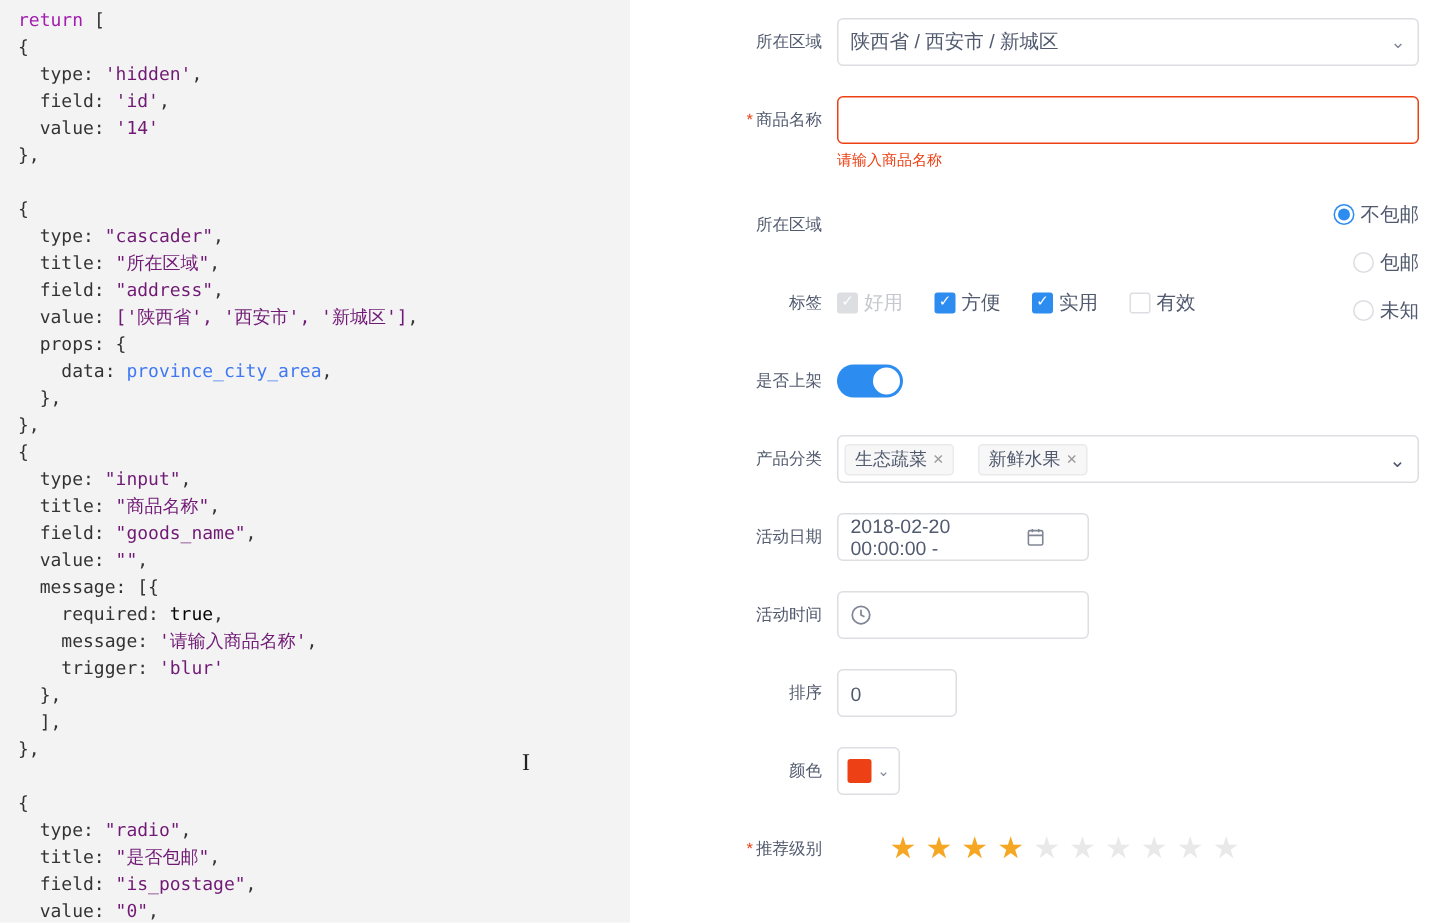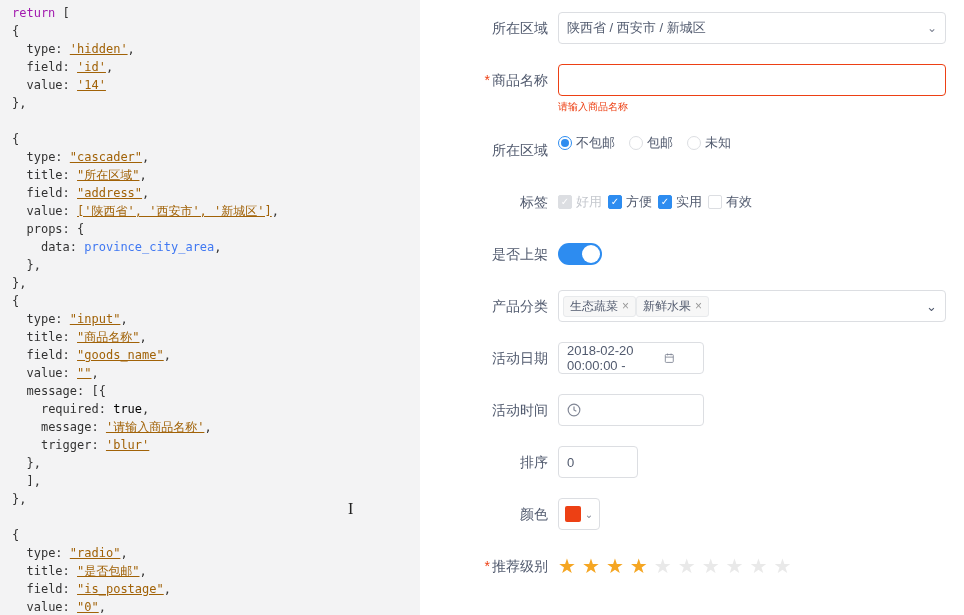--- a/index.html
+++ b/index.html
@@ -1,62 +1,62 @@
 <!DOCTYPE html>
 <html><head>
 <meta charset="utf-8">
 <style>
 * { box-sizing: border-box; margin: 0; padding: 0; }
 body { font-family: -apple-system, BlinkMacSystemFont, "Segoe UI", "PingFang SC", "Hiragino Sans GB", "Microsoft YaHei", sans-serif; font-size: 13px; color: #515a6e; background: #fff; }
 .container { display: flex; width: 964px; height: 615px; }
 .left-pane { width: 420px; background: #f3f3f4; padding: 4px 12px; font-family: "SF Mono", Monaco, Menlo, Consolas, monospace; font-size: 12px; line-height: 18px; color: #333; white-space: pre; overflow: hidden; position: relative; }
 .left-pane .caret { position: absolute; font-size: 16px; font-family: serif; color: #222; }
 .kw { color: #a21caf; }
-.str { color: #a16207; text-decoration: underline; }
+.str { color: #701a75; }
 .prop { color: #333; }
 .bool { color: #000000; }
 .var { color: #4078f2; }
 
 .right-pane { flex: 1; padding: 12px 18px 6px 18px; overflow: hidden; }
 .form-row { display: flex; align-items: flex-start; margin-bottom: 20px; min-height: 32px; }
-.form-label { width: 120px; padding-right: 10px; text-align: right; line-height: 32px; color: #515a6e; font-size: 14px; }
+.form-label { width: 120px; padding-right: 10px; text-align: right; line-height: 32px; color: #515a6e; font-size: 11px; }
 .form-label .req { color: #ed4014; margin-right: 2px; font-family: SimSun, sans-serif; }
 .form-control { flex: 1; display: flex; flex-direction: column; }
 .form-control-inner { display: flex; align-items: center; min-height: 32px; }
 
 .ivu-select, .ivu-input { width: 100%; height: 32px; border: 1px solid #dcdee2; border-radius: 4px; padding: 0 28px 0 8px; background: #fff; position: relative; display: flex; align-items: center; font-size: 13px; color: #515a6e; }
 .ivu-input { padding: 0 8px; }
 .ivu-select .chevron, .ivu-input .clock-icon, .ivu-input .cal-icon { position: absolute; right: 8px; color: #808695; font-size: 12px; }
 .error-border { border-color: #ed4014 !important; }
 .error-msg { color: #ed4014; font-size: 10px; margin-top: 4px; }
 
-.radio-group { display: flex; gap: 14px; align-items: flex-start; height: 32px; }
+.radio-group { display: flex; gap: 14px; align-items: flex-end; height: 32px; flex-direction: column; }
 .radio-item { display: flex; align-items: center; gap: 4px; cursor: pointer; }
 .radio-circle { width: 14px; height: 14px; border: 1px solid #dcdee2; border-radius: 50%; position: relative; background: #fff; }
 .radio-circle.checked { border-color: #2d8cf0; }
 .radio-circle.checked::after { content: ''; position: absolute; width: 8px; height: 8px; background: #2d8cf0; border-radius: 50%; top: 2px; left: 2px; }
 
-.checkbox-group { display: flex; gap: 6px; align-items: center; height: 32px; }
+.checkbox-group { display: flex; gap: 21px; align-items: center; height: 32px; }
 .checkbox-item { display: flex; align-items: center; gap: 4px; cursor: pointer; }
 .checkbox-box { width: 14px; height: 14px; border: 1px solid #dcdee2; border-radius: 2px; background: #fff; position: relative; display: flex; align-items: center; justify-content: center; }
 .checkbox-box.checked { background: #2d8cf0; border-color: #2d8cf0; }
 .checkbox-box.checked::after { content: '✓'; color: #fff; font-size: 10px; line-height: 1; }
 .checkbox-box.disabled { background: #f3f3f3; border-color: #dcdee2; }
 .checkbox-box.disabled.checked { background: #dcdee2; }
 .checkbox-box.disabled.checked::after { color: #fff; }
 .checkbox-item.disabled { color: #c5c8ce; cursor: not-allowed; }
 
 .switch { width: 44px; height: 22px; background: #2d8cf0; border-radius: 11px; position: relative; cursor: pointer; }
 .switch::after { content: ''; position: absolute; width: 18px; height: 18px; background: #fff; border-radius: 50%; right: 2px; top: 2px; }
 
-.tag-select { width: 100%; min-height: 32px; border: 1px solid #dcdee2; border-radius: 4px; padding: 2px 28px 2px 4px; display: flex; flex-wrap: wrap; gap: 0; align-items: center; position: relative; background: #fff; }
+.tag-select { width: 100%; min-height: 32px; border: 1px solid #dcdee2; border-radius: 4px; padding: 2px 28px 2px 4px; display: flex; flex-wrap: wrap; gap: 16px; align-items: center; position: relative; background: #fff; }
 .tag { background: #f7f7f7; border: 1px solid #e8eaec; border-radius: 3px; padding: 1px 6px; font-size: 12px; color: #515a6e; display: flex; align-items: center; gap: 4px; }
 .tag .close { color: #999; cursor: pointer; font-size: 12px; }
 
-.date-input { width: 146px; height: 32px; border: 1px solid #dcdee2; border-radius: 4px; padding: 0 28px 0 8px; background: #fff; display: flex; align-items: center; font-size: 13px; color: #515a6e; position: relative; }
+.date-input { width: 168px; height: 32px; border: 1px solid #dcdee2; border-radius: 4px; padding: 0 28px 0 8px; background: #fff; display: flex; align-items: center; font-size: 13px; color: #515a6e; position: relative; }
 
 .num-input { width: 80px; height: 32px; border: 1px solid #dcdee2; border-radius: 4px; padding: 0 8px; background: #fff; display: flex; align-items: center; font-size: 13px; }
 
 .color-picker { width: 42px; height: 32px; border: 1px solid #dcdee2; border-radius: 4px; display: flex; align-items: center; justify-content: center; gap: 4px; background: #fff; cursor: pointer; }
 .color-swatch { width: 16px; height: 16px; background: #ed4014; border-radius: 2px; }
 .color-picker .chevron { font-size: 10px; color: #808695; }
 
 .stars { display: flex; gap: 6px; font-size: 20px; line-height: 32px; }
 .star { color: #e9e9e9; cursor: pointer; }
 .star.filled { color: #f5a623; }
@@ -238,21 +238,21 @@
       <div class="form-control">
           <div class="form-control-inner">
         <div class="color-picker">
           <div class="color-swatch"></div>
           <span class="chevron">⌄</span>
         </div>
       </div>
         </div>
     </div>
 
-    <div class="form-row" style="margin-bottom:10px;">
+    <div class="form-row" style="margin-bottom:10px;gap:35px;">
       <div class="form-label"><span class="req">*</span><span>推荐级别</span></div>
       <div class="form-control">
           <div class="stars form-control-inner">
         <span class="star filled">★</span>
         <span class="star filled">★</span>
         <span class="star filled">★</span>
         <span class="star filled">★</span>
         <span class="star">★</span>
         <span class="star">★</span>
         <span class="star">★</span>

